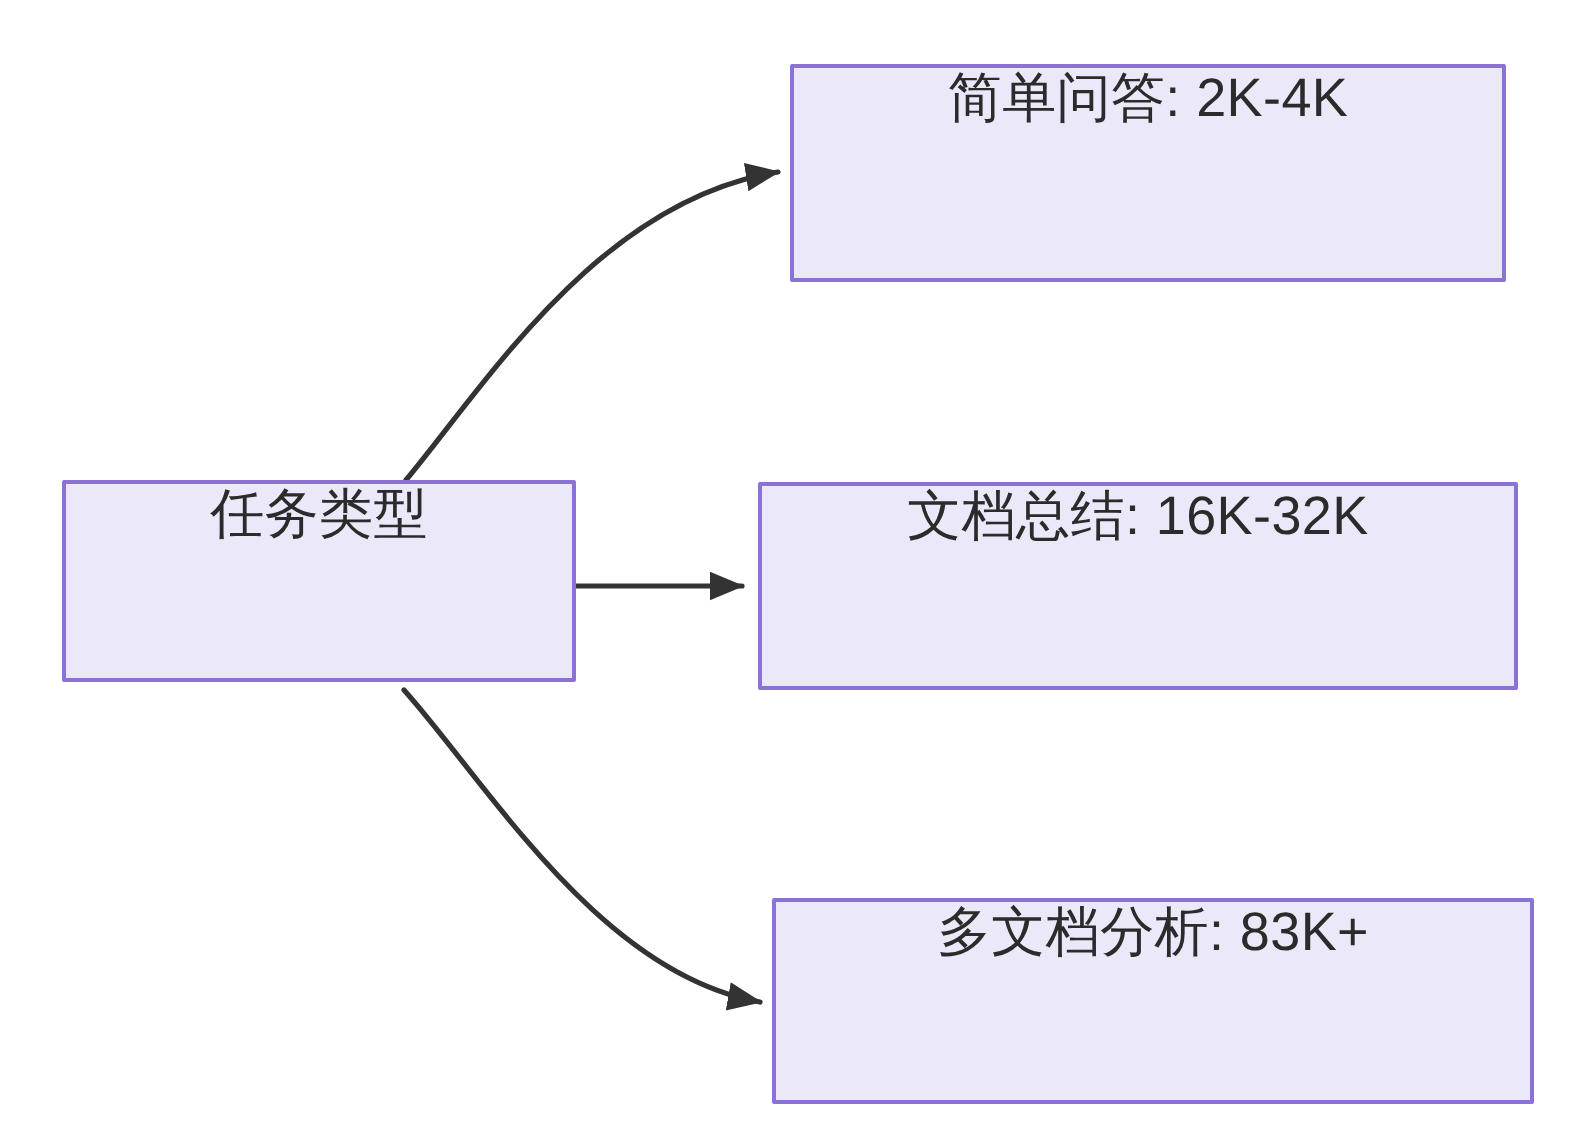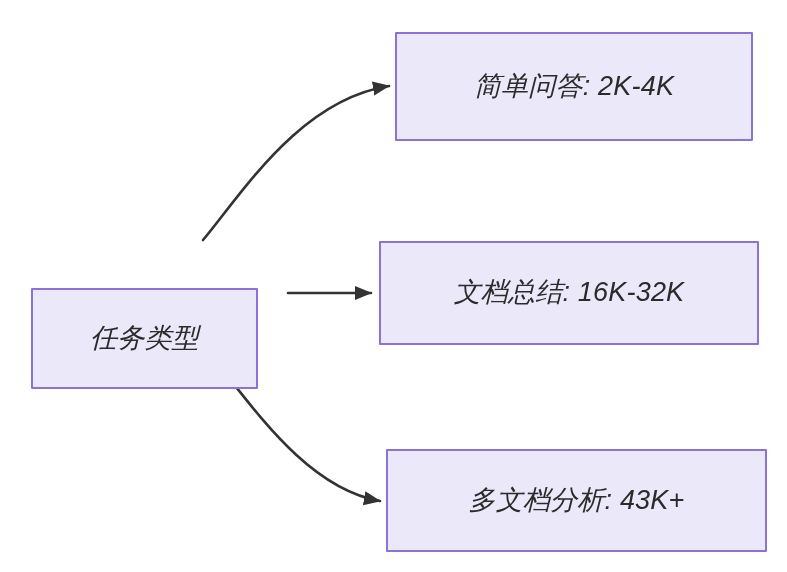--- a/index.html
+++ b/index.html
@@ -23,43 +23,41 @@
     left: 0;
     top: 0;
     width: 787px;
     height: 572px;
     pointer-events: none;
   }
   .flow-node {
     position: absolute;
     box-sizing: border-box;
     display: flex;
-    align-items: center;
+    align-items: flex-start;
     justify-content: center;
     background: #ebe8fa;
     border: 2px solid #8c72d6;
     border-radius: 1px;
     z-index: 2;
-    font-style: italic;
   }
   .flow-node-label {
     color: #2b2b2b;
     font-size: 27px;
     line-height: 1.15;
     letter-spacing: 0.2px;
     white-space: nowrap;
     font-weight: 400;
   }
   
   #node-root {
     left: 31px;
     top: 240px;
-    width: 227px;
+    width: 257px;
     height: 101px;
-    margin-top: 48px;
   }
   
   #node-simple-qa {
     left: 395px;
     top: 32px;
     width: 358px;
     height: 109px;
   }
   #node-doc-summary {
     left: 379px;
@@ -99,16 +97,16 @@
 
   <div class="flow-node" id="node-simple-qa">
     <span class="flow-node-label">简单问答: 2K-4K</span>
   </div>
 
   <div class="flow-node" id="node-doc-summary">
     <span class="flow-node-label">文档总结: 16K-32K</span>
   </div>
 
   <div class="flow-node" id="node-multi-doc">
-    <span class="flow-node-label">多文档分析: 43K+</span>
+    <span class="flow-node-label">多文档分析: 83K+</span>
   </div>
 
 </div>
 
 </body></html>

